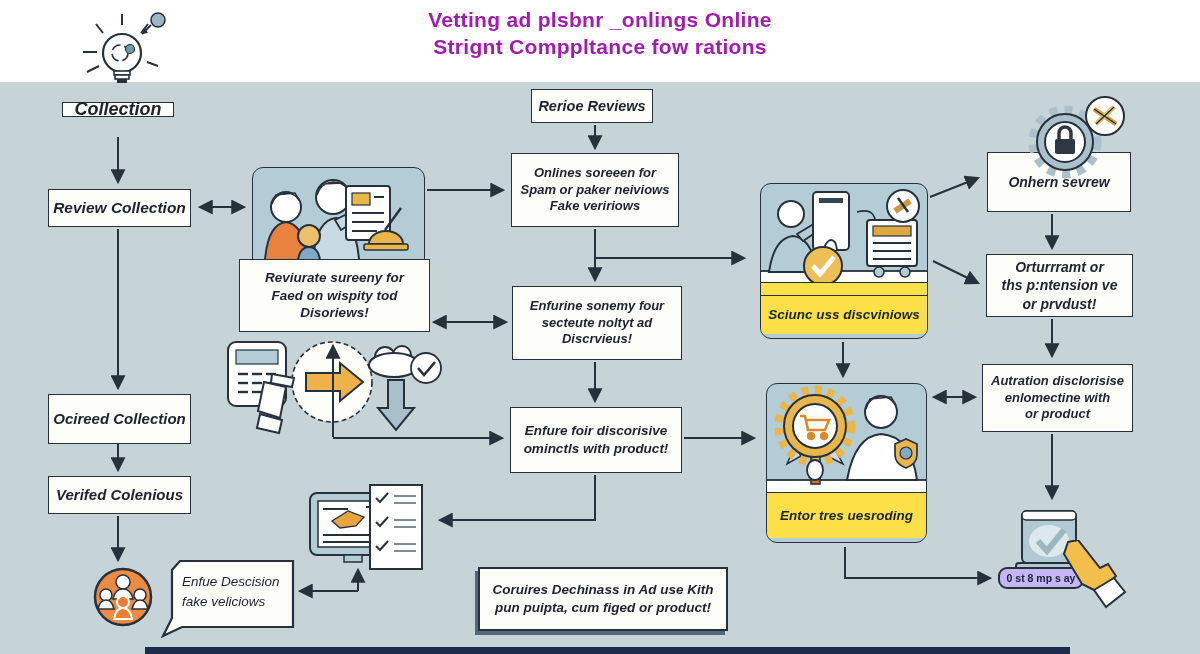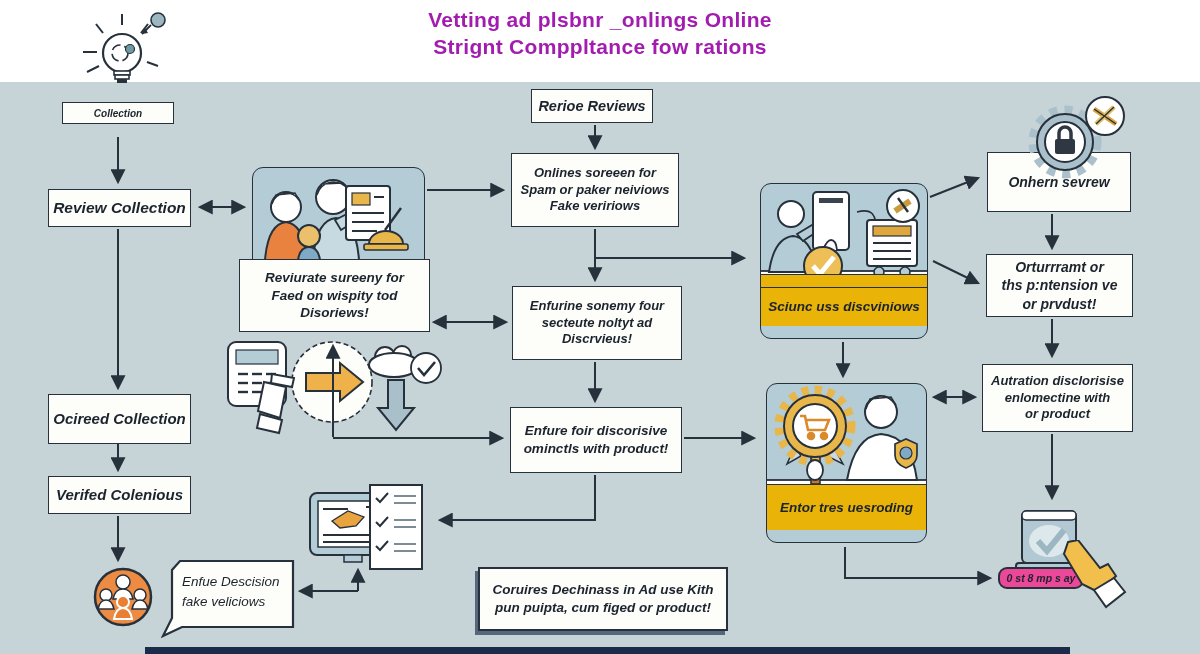--- a/index.html
+++ b/index.html
@@ -4,31 +4,31 @@
 <style>
   *{margin:0;padding:0;box-sizing:border-box}
   html,body{width:1200px;height:654px}
   body{position:relative;overflow:hidden;background:#c6d4d8;font-family:"Liberation Sans",sans-serif;color:#1b232d}
   .topband{position:absolute;left:0;top:0;width:1200px;height:82px;background:#ffffff;z-index:0}
   .title-wrap{position:absolute;left:0;top:7px;width:1200px;text-align:center;z-index:5}
   .title-line{font-weight:bold;font-size:21px;line-height:1.28;color:#a21caf;letter-spacing:.3px}
   .box{position:absolute;background:#fdfdfa;border:1.8px solid #27313c;display:flex;align-items:center;justify-content:center;
        text-align:center;font-weight:700;font-style:italic;white-space:pre-line;line-height:1.3;z-index:3;padding:2px 4px}
   .panel{position:absolute;background:#b3ccd5;border:1.9px solid #27313c;border-radius:11px;overflow:hidden;z-index:2}
-  .cap{position:absolute;left:0;right:0;bottom:12px;background:#eab308;border-top:1.9px solid #27313c}
+  .cap{position:absolute;left:0;right:0;bottom:4px;background:#fde047;border-top:1.9px solid #27313c}
   .cap-divider{position:absolute;left:0;right:0;top:12px;border-top:1.6px solid #27313c}
   .cap-text{position:absolute;left:0;right:0;bottom:0;top:0;display:flex;align-items:center;justify-content:center;
        font-weight:700;font-style:italic;font-size:13.5px}
   .cap-text.lower{top:12px}
   .abs{position:absolute}
   .connectors{position:absolute;left:0;top:0;z-index:2;pointer-events:none}
   .art{z-index:1}
   .bubble-text{position:absolute;z-index:4;font-weight:400;font-style:italic;font-size:13.5px;line-height:1.45;white-space:pre-line}
-  .stamp-btn{position:absolute;left:998px;top:567px;width:86px;height:22px;background:#ec4899;border:2px solid #27313c;
-       border-radius:9px;display:flex;align-items:center;justify-content:center;font-size:10.5px;font-weight:700;font-style:italic;z-index:4}
+  .stamp-btn{position:absolute;left:998px;top:567px;width:86px;height:22px;background:#c4b5fd;border:2px solid #27313c;
+       border-radius:9px;display:flex;align-items:center;justify-content:center;font-size:10.5px;font-weight:700;z-index:4}
   .bottom-bar{position:absolute;left:145px;top:647px;width:925px;height:7px;background:#1c2b49;z-index:6}
 </style>
 </head>
 <body>
 
 <div class="topband"></div>
 
 <div class="title-wrap">
   <div class="title-line">Vetting ad plsbnr _onlings Online</div>
   <div class="title-line">Strignt Comppltance fow rations</div>
@@ -47,21 +47,21 @@
   <circle cx="50" cy="43" r="8" fill="none" stroke="#27313c" stroke-width="1.6" stroke-dasharray="10 4"></circle>
   <circle cx="60" cy="39" r="4.5" fill="#6f9aa4" stroke="#27313c" stroke-width="1.2"></circle>
   <rect x="44" y="61" width="16" height="4" fill="#ffffff" stroke="#27313c" stroke-width="1.6"></rect>
   <rect x="45" y="65" width="14" height="4" fill="#ffffff" stroke="#27313c" stroke-width="1.6"></rect>
   <rect x="47" y="69" width="10" height="4" fill="#27313c"></rect>
   <circle cx="88" cy="10" r="7" fill="#9db7c2" stroke="#27313c" stroke-width="1.6"></circle>
   <line x1="81" y1="15" x2="72" y2="24" stroke="#27313c" stroke-width="1.8"></line>
   <path d="M72,24 l6,-1 -3,-5 z" fill="#27313c"></path>
 </svg>
 
-<div class="box" style="left:62px;top:102px;width:112px;height:22px;font-size:10px">Collection</div>
+<div class="box" style="left:62px;top:102px;width:112px;height:15px;font-size:18px">Collection</div>
 <div class="box" style="left:48px;top:189px;width:143px;height:38px;font-size:15.5px">Review Collection</div>
 <div class="box" style="left:48px;top:394px;width:143px;height:50px;font-size:15px">Ocireed Collection</div>
 <div class="box" style="left:48px;top:476px;width:143px;height:38px;font-size:15px">Verifed Colenious</div>
 
 <div class="panel" style="left:252px;top:167px;width:173px;height:163px">
   <svg width="173" height="163" viewBox="0 0 173 163">
     <path d="M60,92 q3,-40 23,-42 q20,2 23,42 z" fill="#c7dae2" stroke="#27313c" stroke-width="2"></path>
     <circle cx="80" cy="29" r="17" fill="#ffffff" stroke="#27313c" stroke-width="2"></circle>
     <path d="M64,27 a17,17 0 0 1 31,-5 l-5,-7 -21,1 z" fill="#d3dbdf" stroke="#27313c" stroke-width="1.4"></path>
     <path d="M82,52 L102,42 l5,8 -19,12 z" fill="#c7dae2" stroke="#27313c" stroke-width="1.8"></path>

